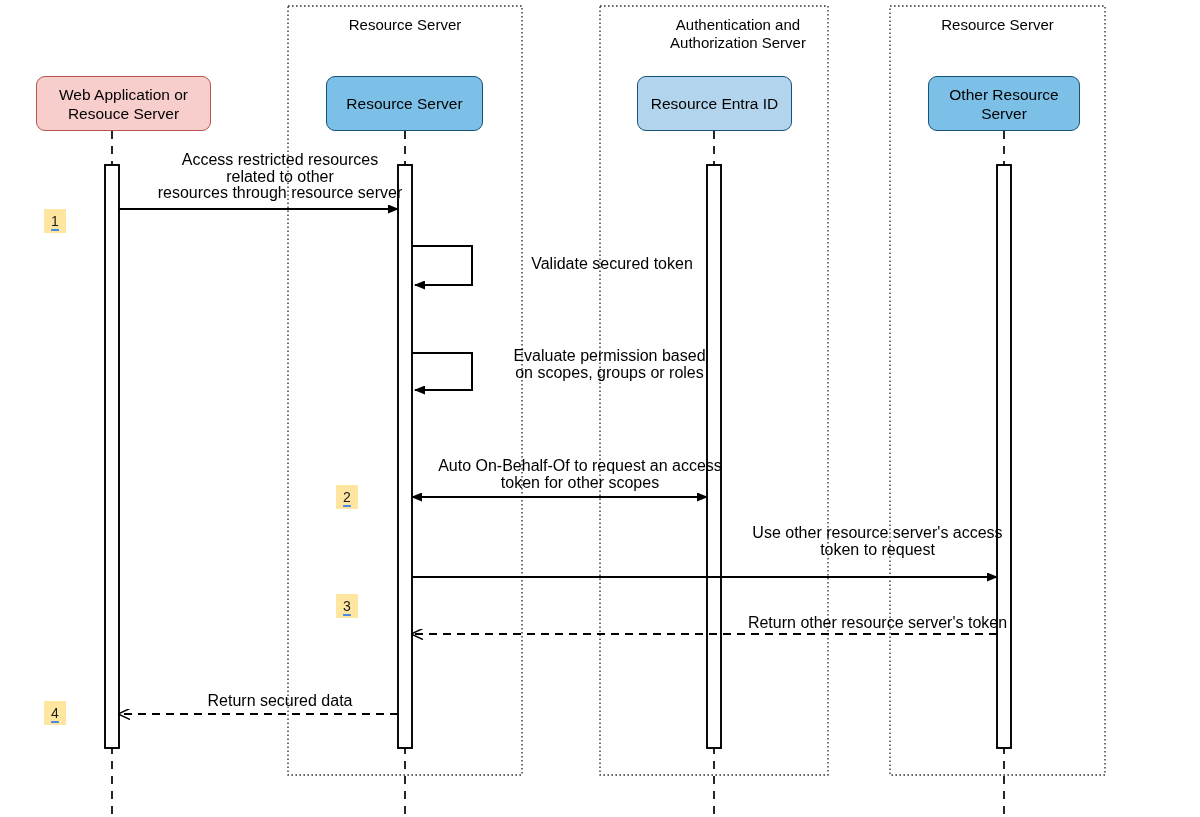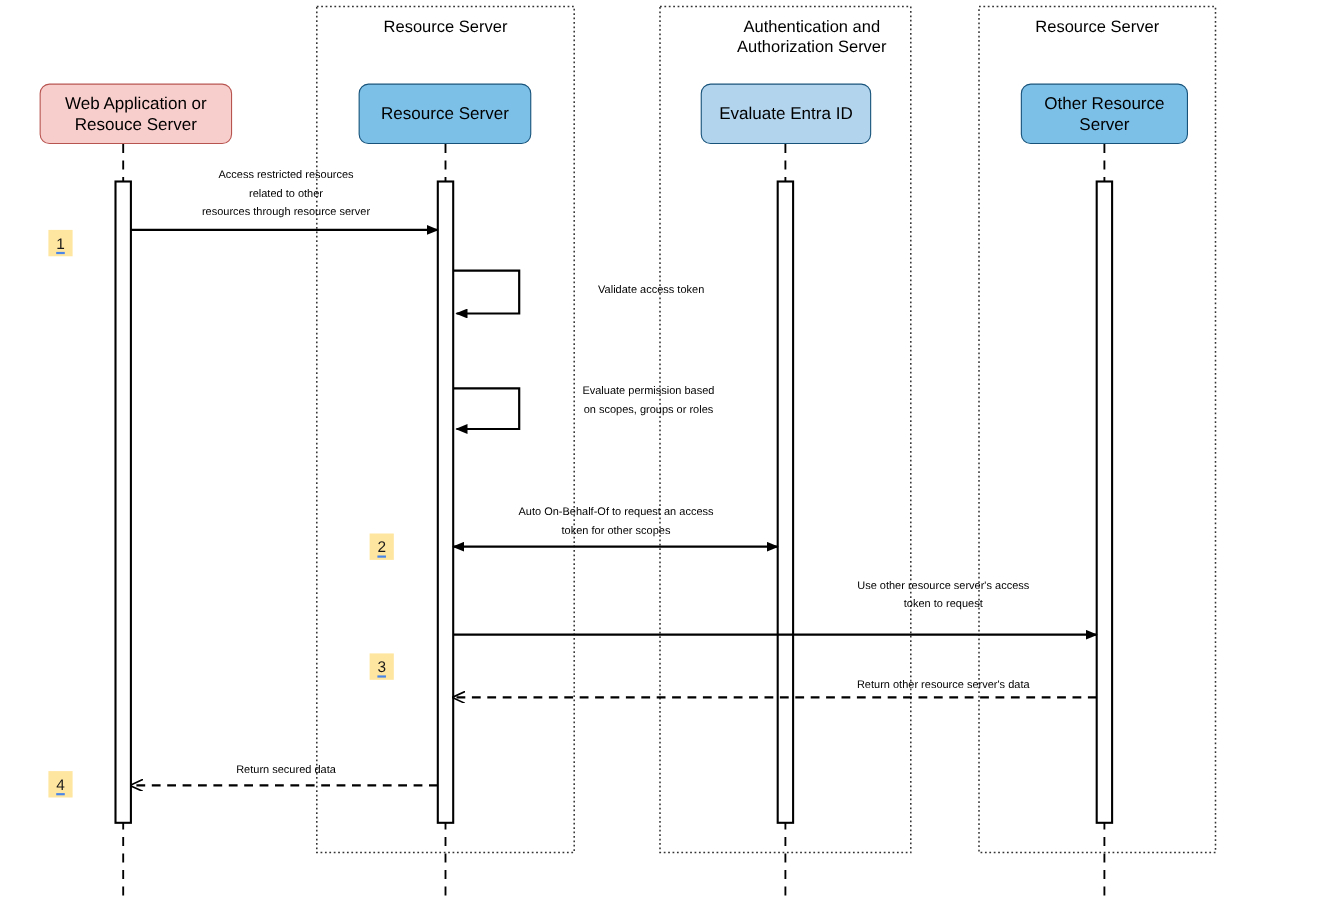--- a/index.html
+++ b/index.html
@@ -3,21 +3,21 @@
 <meta charset="utf-8">
 <style>
   html,body{margin:0;padding:0;background:#ffffff;}
   body{width:1200px;height:817px;font-family:"Liberation Sans",sans-serif;overflow:hidden;}
   #stage{position:relative;width:1200px;height:817px;background:#fff;border-radius:29px;}
   svg.layer{position:absolute;left:0;top:0;width:1200px;height:817px;}
   .grp-label{position:absolute;font-size:15px;color:#000;text-align:center;line-height:18px;white-space:pre-line;}
   .pbox{position:absolute;display:flex;align-items:center;justify-content:center;text-align:center;
         border:1.6px solid #16527a;border-radius:9px;font-size:15.5px;color:#000;line-height:19px;box-sizing:border-box;}
   .pbox.pink{border-color:#b85450;}
-  .msg{position:absolute;font-size:10px;color:#000;text-align:center;line-height:16.5px;white-space:pre-line;}
+  .msg{position:absolute;font-size:16px;color:#000;text-align:center;line-height:16.5px;white-space:pre-line;margin-left:20px;}
   .badge{position:absolute;background:#ffe6a0;display:flex;align-items:center;justify-content:center;
          font-size:14px;color:#1a1a1a;}
   .badge u{text-decoration:underline;text-decoration-color:#4a86e8;text-underline-offset:3px;text-decoration-thickness:2px;}
 </style>
 </head>
 <body>
 
 <div id="stage">
   <svg class="layer" id="svg-layer">
     <defs>
@@ -59,34 +59,34 @@
       </g>
   </svg>
   <div id="html-layer">
       <div class="grp-label" style="left: 288px; top: 16px; width: 234px;">Resource Server</div>
       <div class="grp-label" style="left: 624px; top: 16px; width: 228px;">Authentication and
 Authorization Server</div>
       <div class="grp-label" style="left: 890px; top: 16px; width: 215px;">Resource Server</div>
       <div class="pbox pink" style="left: 36px; top: 76px; width: 175px; height: 55px; background: rgb(248, 206, 204); border-color: rgb(184, 84, 80); white-space: pre-line;">Web Application or
 Resouce Server</div>
       <div class="pbox" style="left: 326px; top: 76px; width: 157px; height: 55px; background: rgb(124, 192, 232); border-color: rgb(22, 82, 122); white-space: pre-line;">Resource Server</div>
-      <div class="pbox" style="left: 637px; top: 76px; width: 155px; height: 55px; background: rgb(179, 212, 237); border-color: rgb(22, 82, 122); white-space: pre-line;">Evaluate Entra ID</div>
+      <div class="pbox" style="left: 637px; top: 76px; width: 155px; height: 55px; background: rgb(179, 212, 237); border-color: rgb(22, 82, 122); white-space: pre-line;">Resource Entra ID</div>
       <div class="pbox" style="left: 928px; top: 76px; width: 152px; height: 55px; background: rgb(124, 192, 232); border-color: rgb(22, 82, 122); white-space: pre-line;">Other Resource
 Server</div>
       <div class="msg" style="left: 120px; width: 280px; top: 152px;">Access restricted resources
 related to other
 resources through resource server</div>
-      <div class="msg" style="left: 482px; width: 220px; top: 256px;">Validate access token</div>
+      <div class="msg" style="left: 482px; width: 220px; top: 256px;">Validate secured token</div>
       <div class="msg" style="left: 482px; width: 215px; top: 348px;">Evaluate permission based
 on scopes, groups or roles</div>
       <div class="msg" style="left: 415px; width: 290px; top: 458px;">Auto On-Behalf-Of to request an access
 token for other scopes</div>
       <div class="msg" style="left: 710px; width: 295px; top: 525px;">Use other resource server's access
 token to request</div>
-      <div class="msg" style="left: 710px; width: 295px; top: 615px;">Return other resource server's data</div>
+      <div class="msg" style="left: 710px; width: 295px; top: 615px;">Return other resource server's token</div>
       <div class="msg" style="left: 150px; width: 220px; top: 693px;">Return secured data</div>
       <div class="badge" style="left: 44px; top: 209px; width: 22px; height: 24px;">
         <u>1</u>
       </div>
       <div class="badge" style="left: 336px; top: 485px; width: 22px; height: 24px;">
         <u>2</u>
       </div>
       <div class="badge" style="left: 336px; top: 594px; width: 22px; height: 24px;">
         <u>3</u>
       </div>

